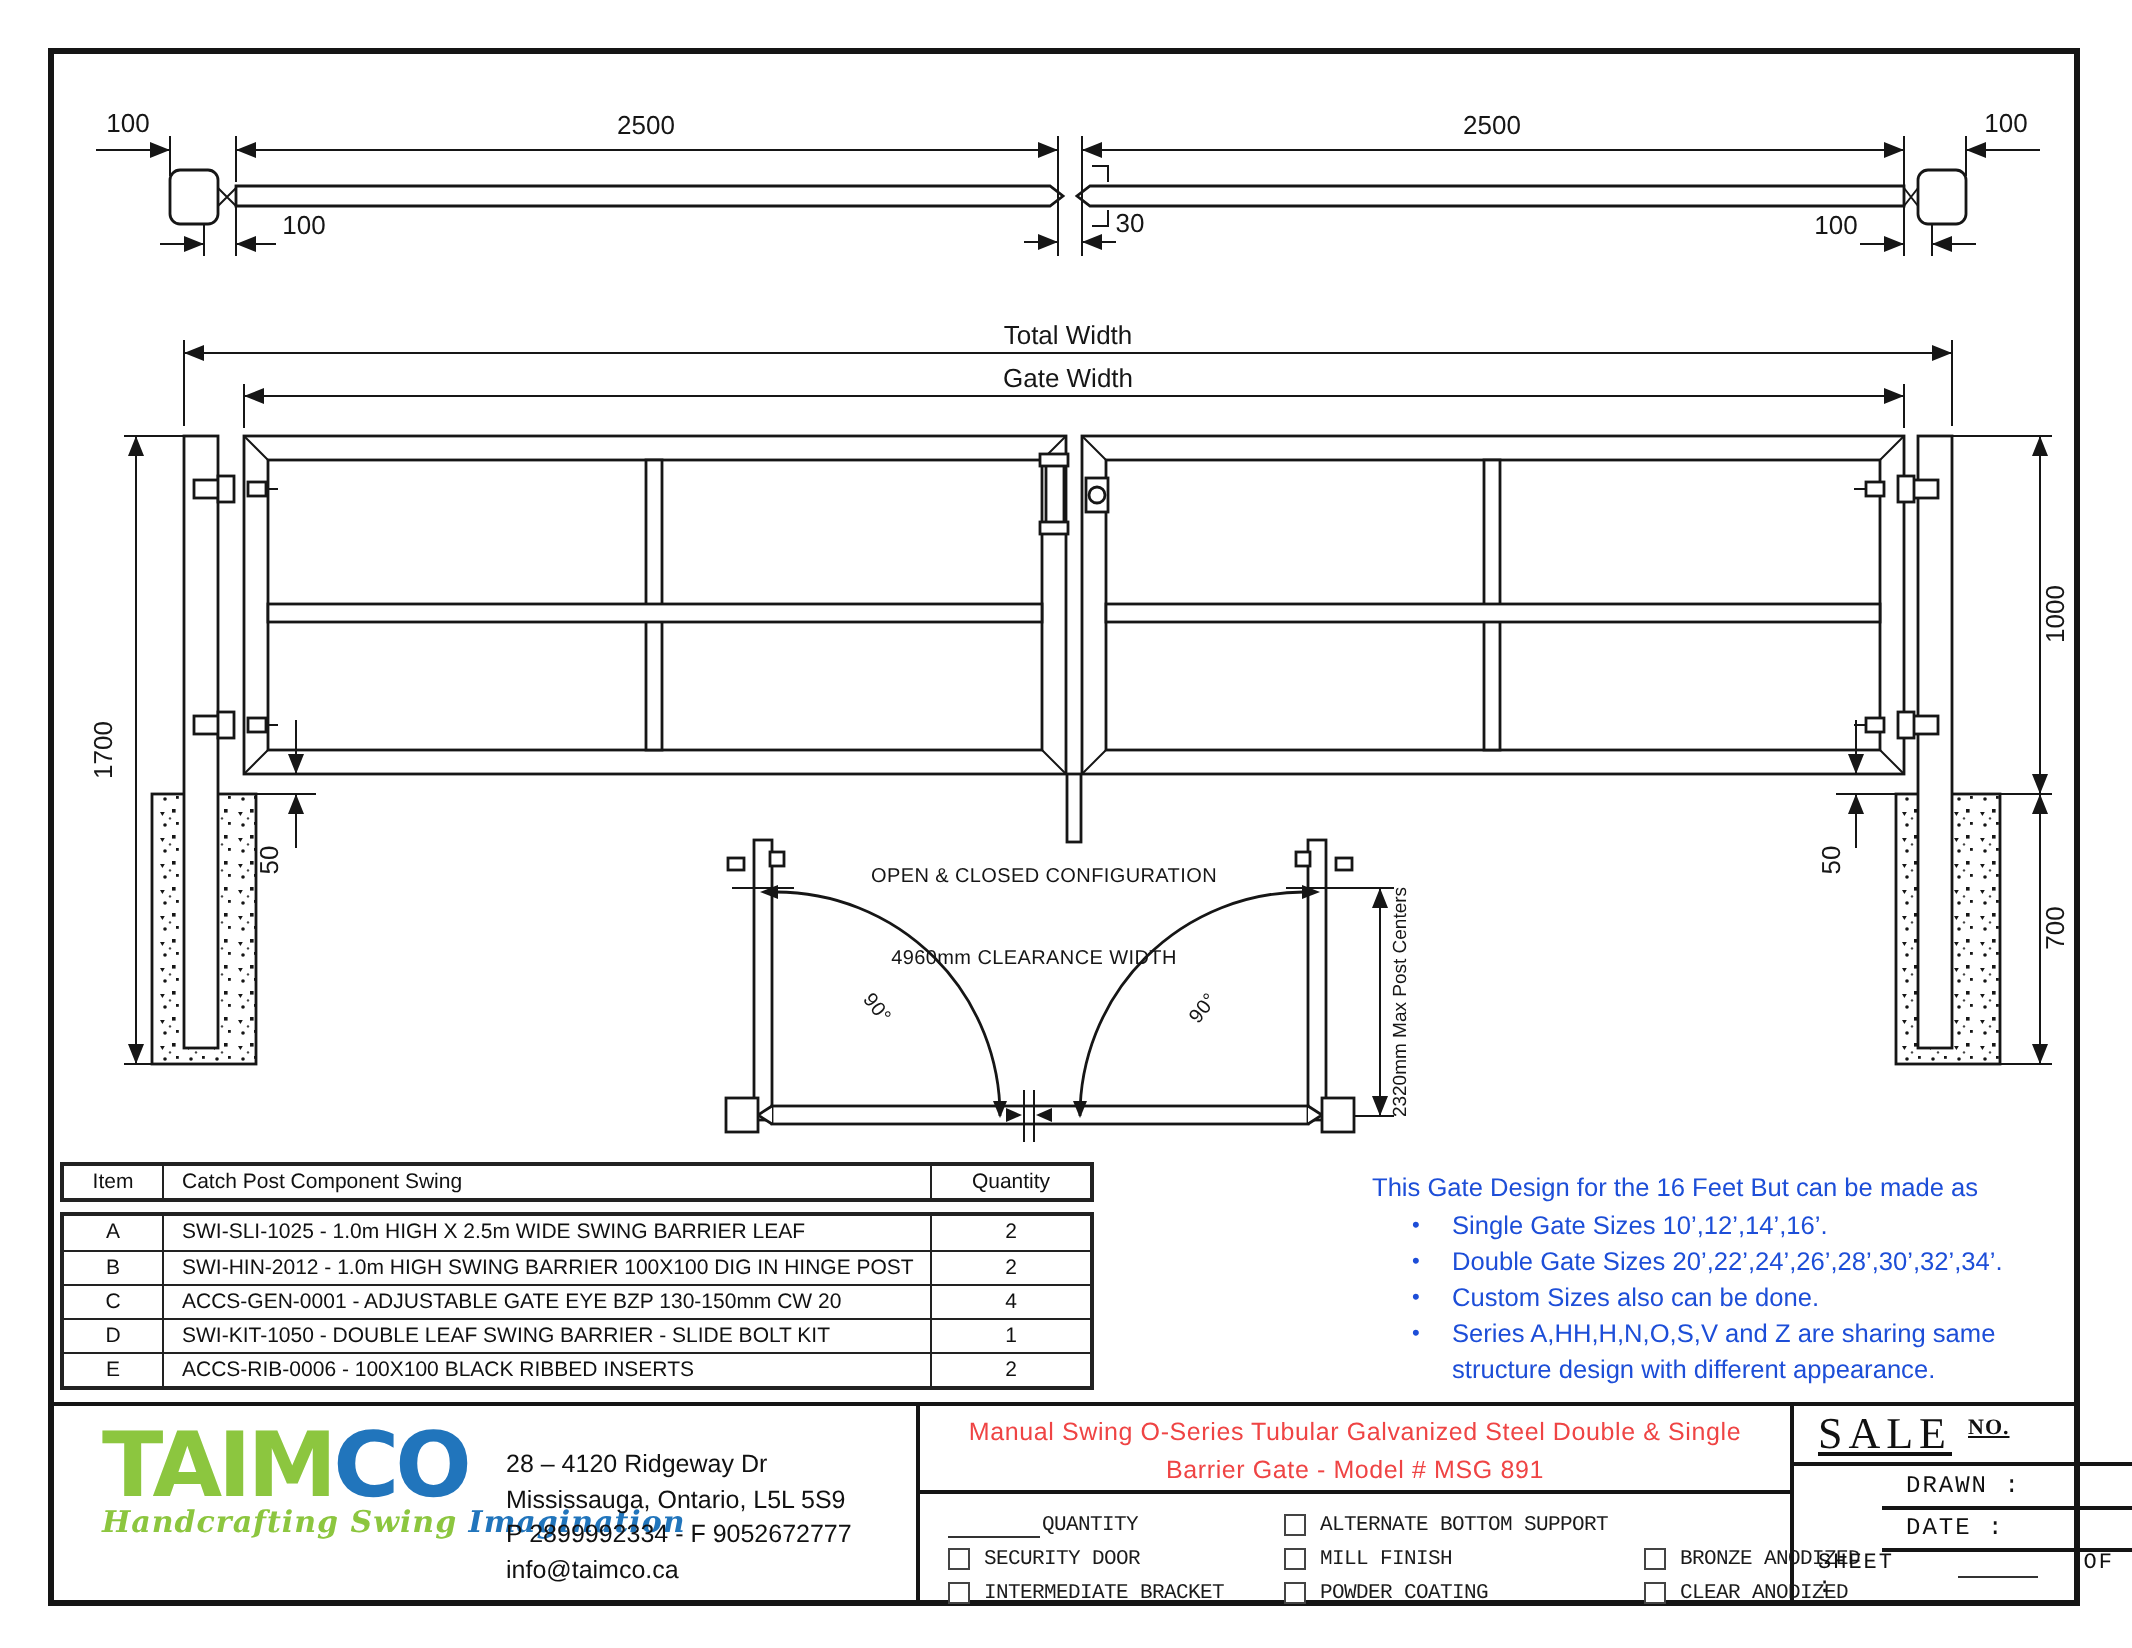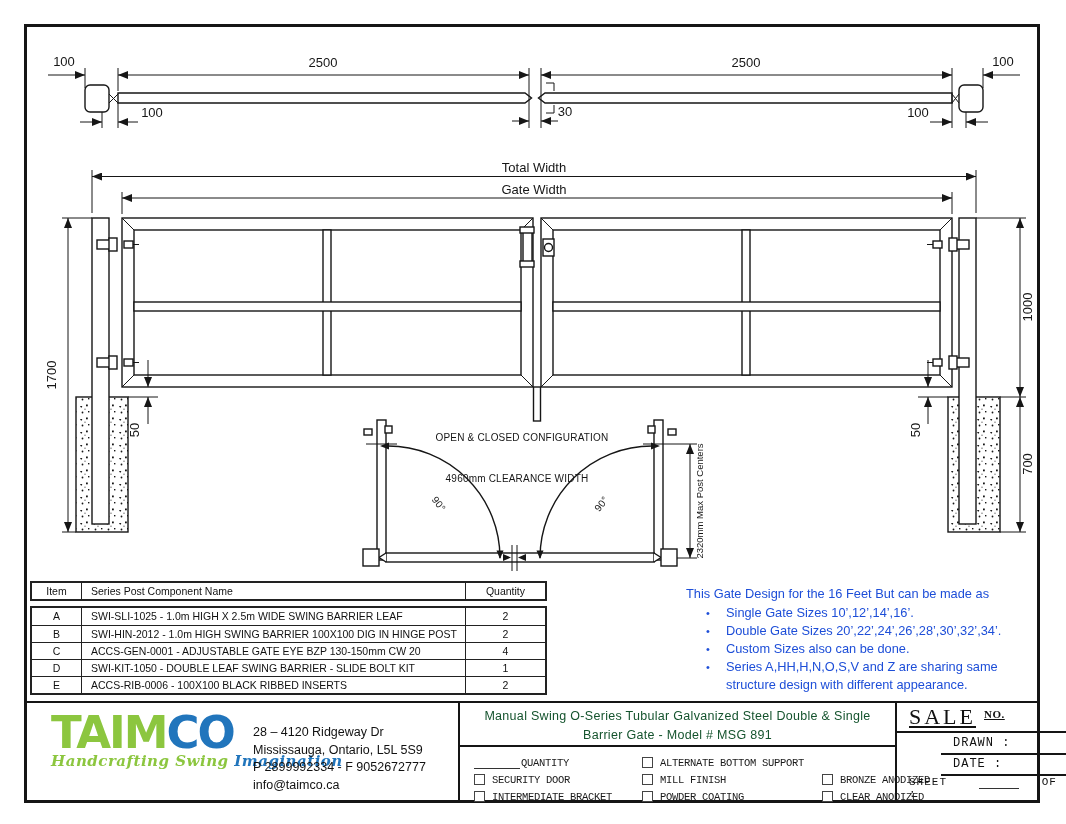--- a/index.html
+++ b/index.html
@@ -48,21 +48,21 @@
   .logo-word{font-family:"DejaVu Sans",sans-serif;font-weight:bold;font-size:45px;
       line-height:44px;letter-spacing:-2px;}
   .logo-g{color:#8CC63F;} .logo-b{color:#2175BC;}
   .tagline{margin-top:-3px;font-family:"DejaVu Serif",serif;font-style:italic;font-weight:bold;
       font-size:15px;letter-spacing:.5px;white-space:nowrap;}
   .address{position:absolute;left:226px;top:21px;font-size:12.5px;line-height:17.5px;white-space:nowrap;}
 
   .tb-mid{width:437px;flex:none;border-right:2px solid #151515;box-sizing:border-box;
       display:flex;flex-direction:column;}
   .dt-box{height:44px;border-bottom:2px solid #151515;box-sizing:border-box;text-align:center;
-      color:#14532d;font-size:12.5px;line-height:19px;padding-top:4px;letter-spacing:.3px;}
+      color:#ef4444;font-size:12.5px;line-height:19px;padding-top:4px;letter-spacing:.3px;}
   .opts{flex:1;padding:7px 2px 0 14px;display:grid;
       grid-template-columns:168px 180px 1fr;grid-auto-rows:17px;
       font-family:"Liberation Mono",monospace;font-size:10.5px;letter-spacing:-.3px;color:#1a1a1a;}
   .opt{display:flex;align-items:center;white-space:nowrap;}
   .cb{width:11px;height:11px;border:1.5px solid #444;background:#fff;margin-right:7px;flex:none;box-sizing:border-box;}
   .blank{display:inline-block;width:46px;height:11px;border-bottom:1.3px solid #333;margin-right:1px;flex:none;}
 
   .tb-right{flex:1;display:flex;flex-direction:column;font-family:"Liberation Mono",monospace;box-sizing:border-box;}
   .sale-row{height:30px;border-bottom:2px solid #151515;box-sizing:border-box;display:flex;
       align-items:flex-start;padding-left:12px;text-decoration:underline;}
@@ -235,21 +235,21 @@
 
       <path class="xl" d="M674,444 H697 M677,558 H697"></path>
       <path class="dl" d="M690,444 V558"></path>
       <text class="dv" text-anchor="middle" transform="translate(703,501) rotate(-90)">2320mm Max Post Centers</text>
     </g>
   </svg>
 
   <div id="items-table">
     <div class="tbl-header">
       <div class="c-item">Item</div>
-      <div class="c-name">Series Post Component Name</div>
+      <div class="c-name">Catch Post Component Swing</div>
       <div class="c-qty">Quantity</div>
     </div>
     <div class="tbl-body">
       <div class="tbl-row">
         <div class="c-item">A</div>
         <div class="c-name">SWI-SLI-1025 - 1.0m HIGH X 2.5m WIDE SWING BARRIER LEAF</div>
         <div class="c-qty">2</div>
       </div>
       <div class="tbl-row">
         <div class="c-item">B</div>

